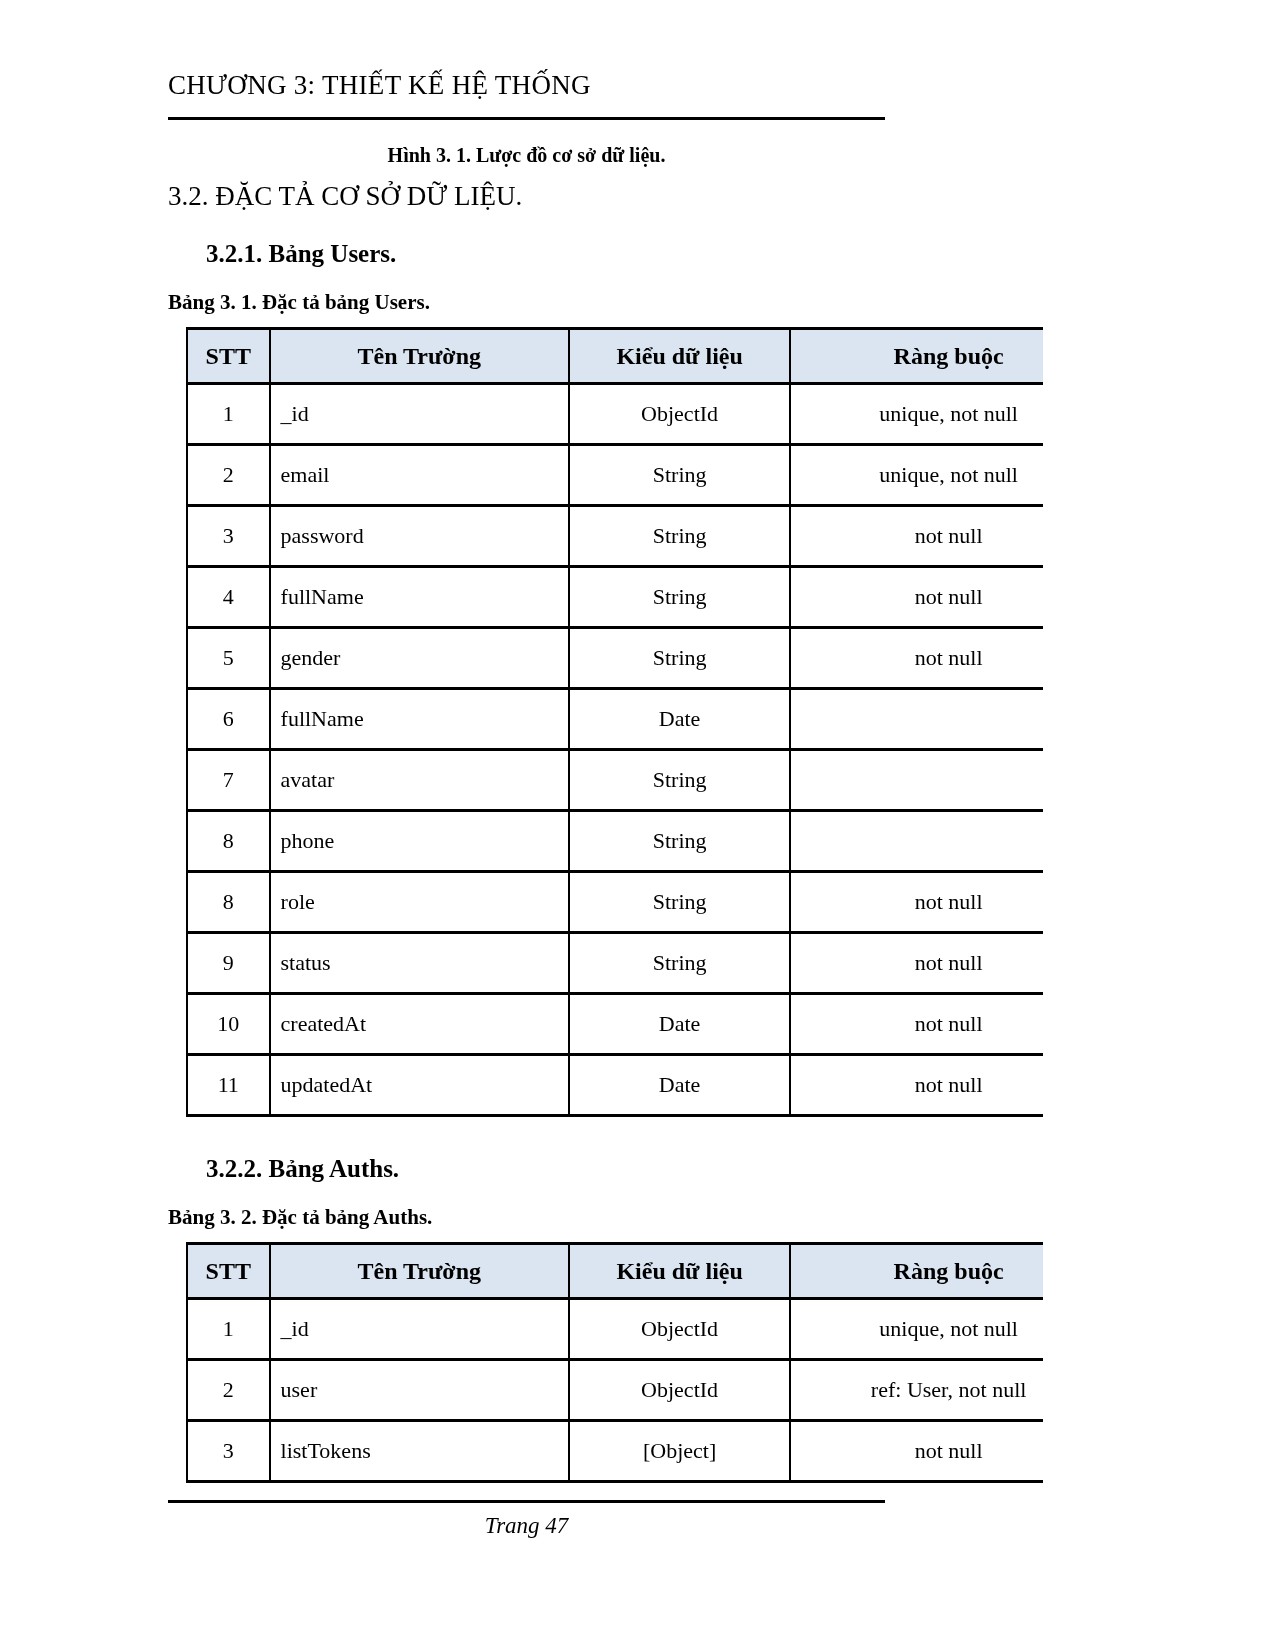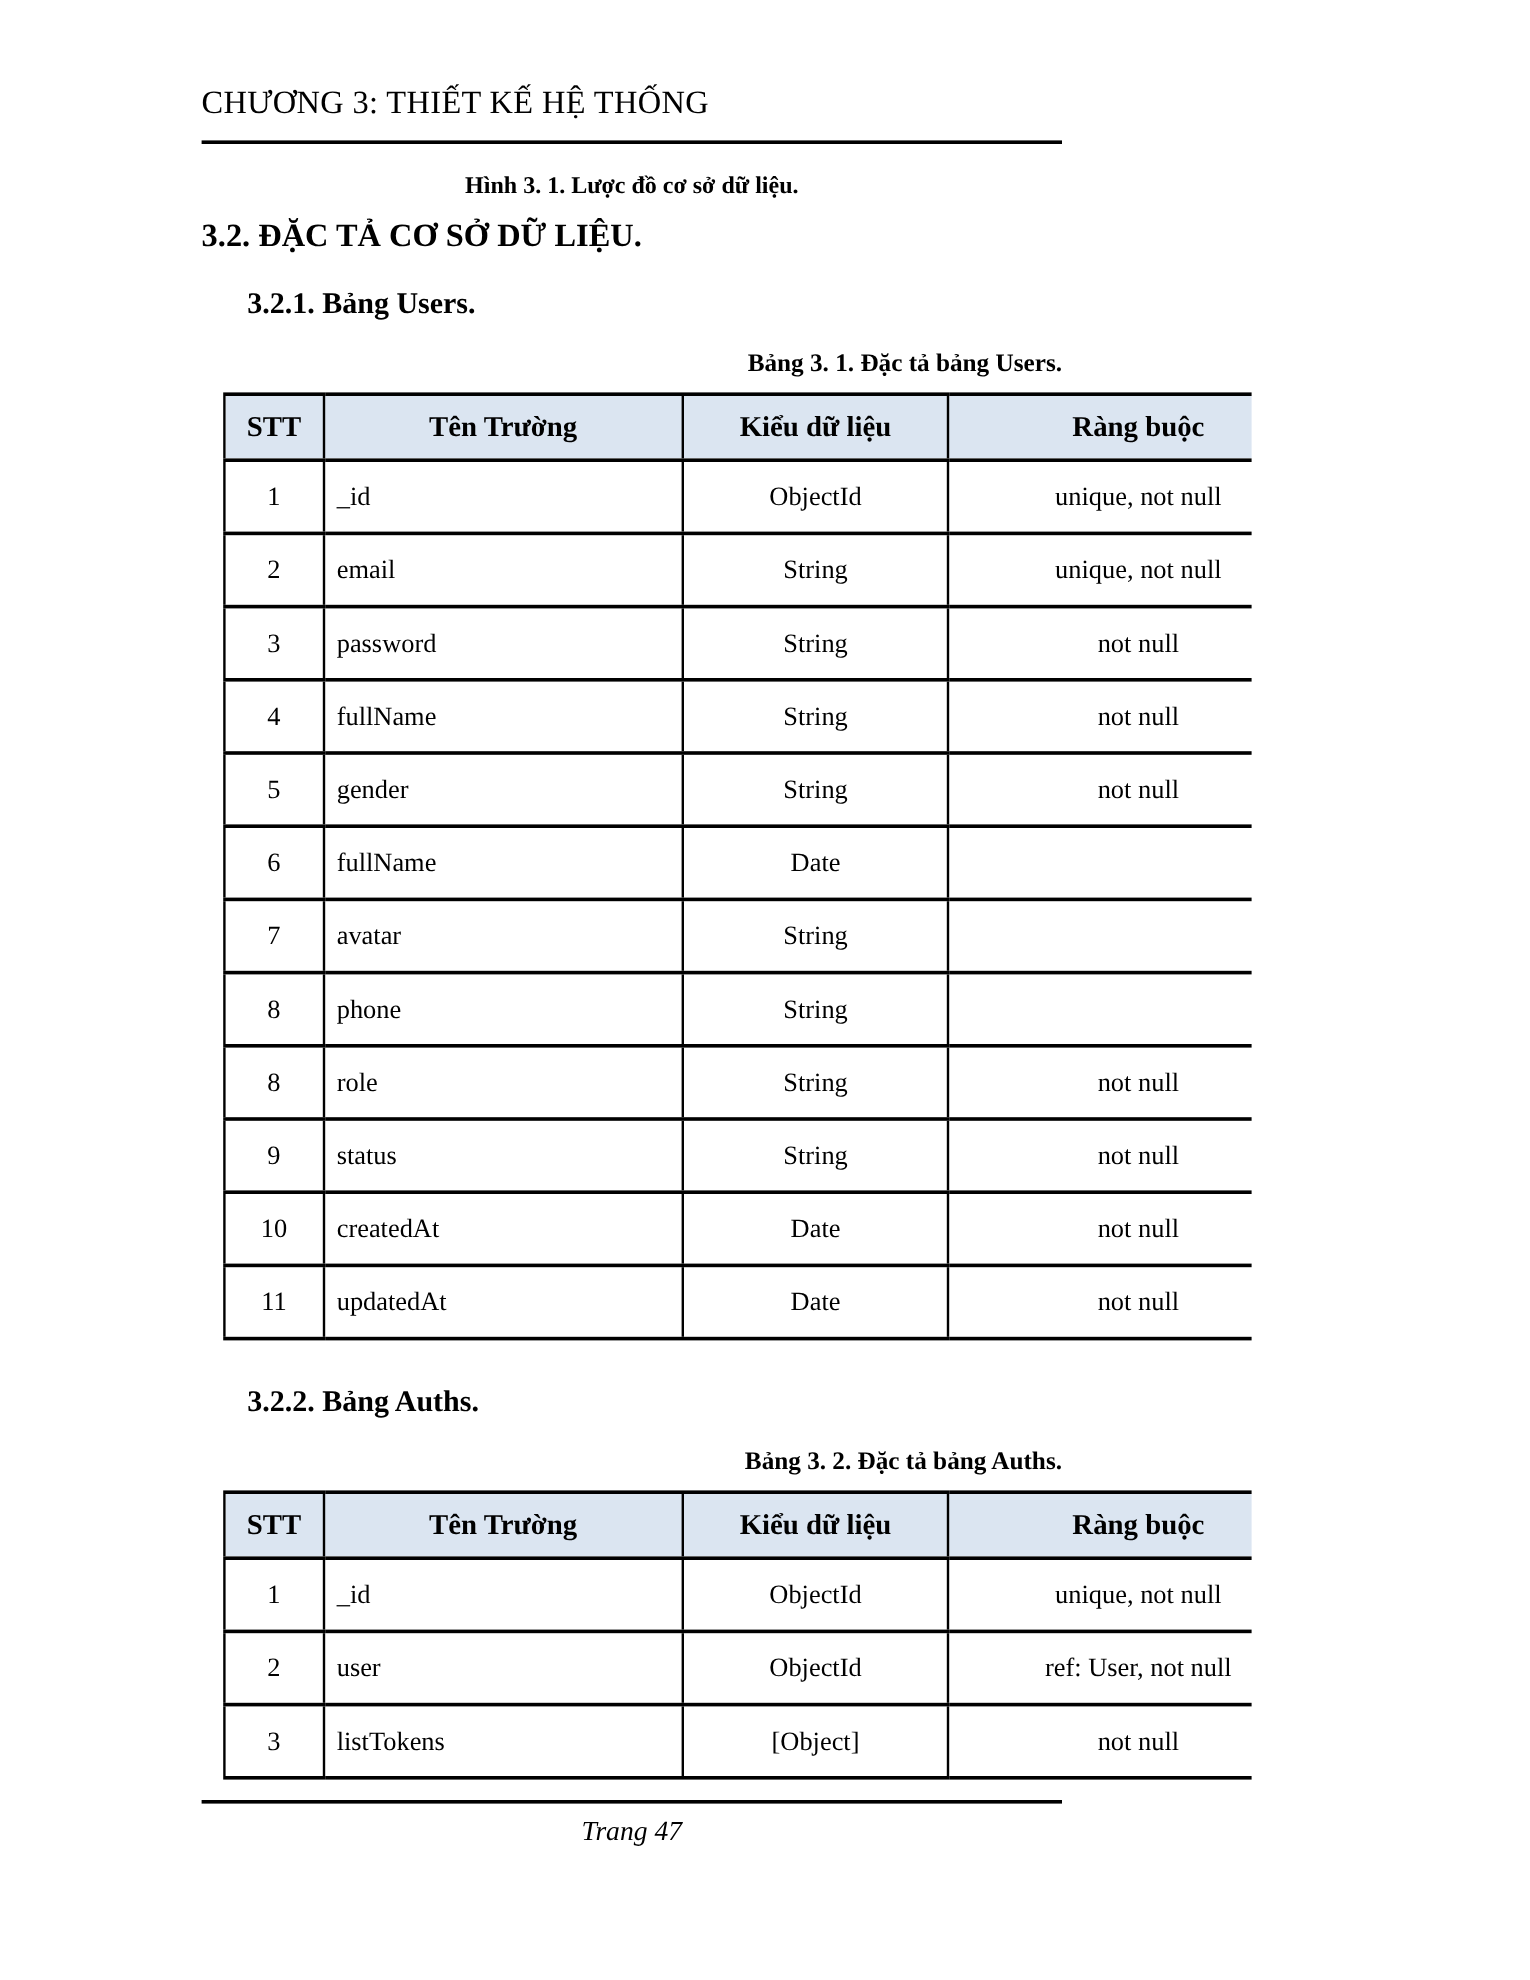--- a/index.html
+++ b/index.html
@@ -36,35 +36,35 @@
   }
   .figure-caption {
     margin-top: 24px;
     text-align: center;
     font-weight: bold;
     font-size: 20px;
   }
   .section-heading {
     margin-top: 14px;
     font-size: 27px;
-    font-weight: bold;
+    font-weight: normal;
   }
   .subsection-heading {
     margin-top: 28px;
     margin-left: 38px;
     font-size: 25px;
     font-weight: bold;
   }
   .subsection-heading.second {
     margin-top: 38px;
   }
   .table-caption {
     margin-top: 22px;
     margin-bottom: 12px;
-    text-align: right;
+    text-align: left;
     font-weight: bold;
     font-size: 21px;
   }
   table.spec-table {
     table-layout: fixed;
     width: 922px;
     margin-left: 18px;
     border-collapse: collapse;
   }
   table.spec-table th,

